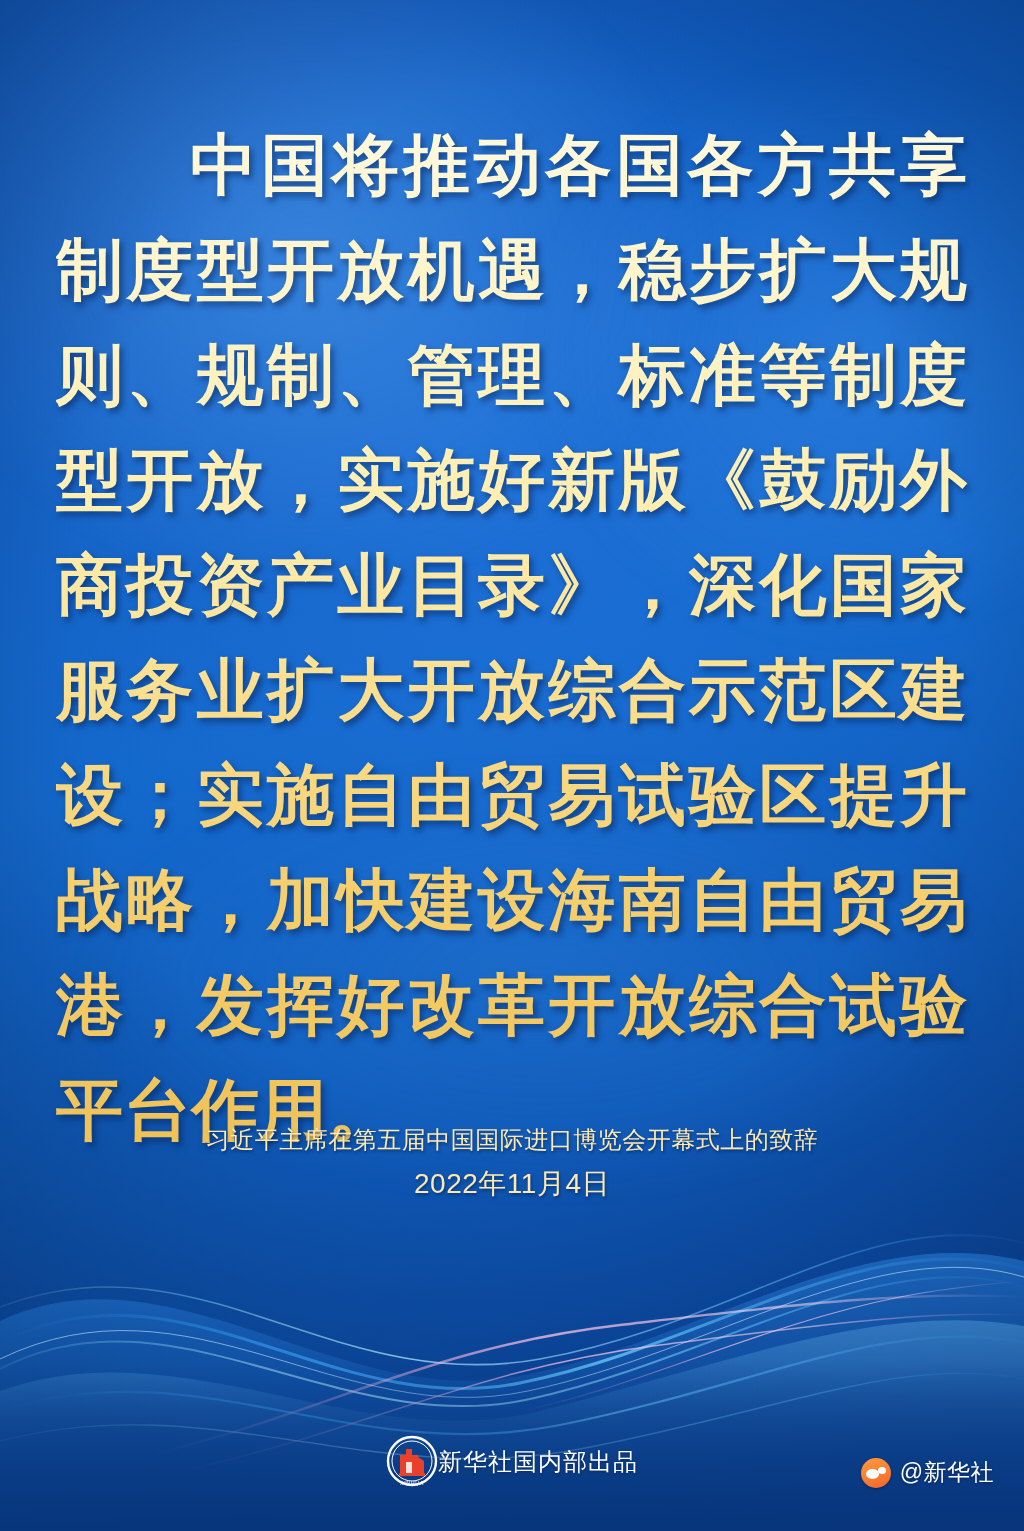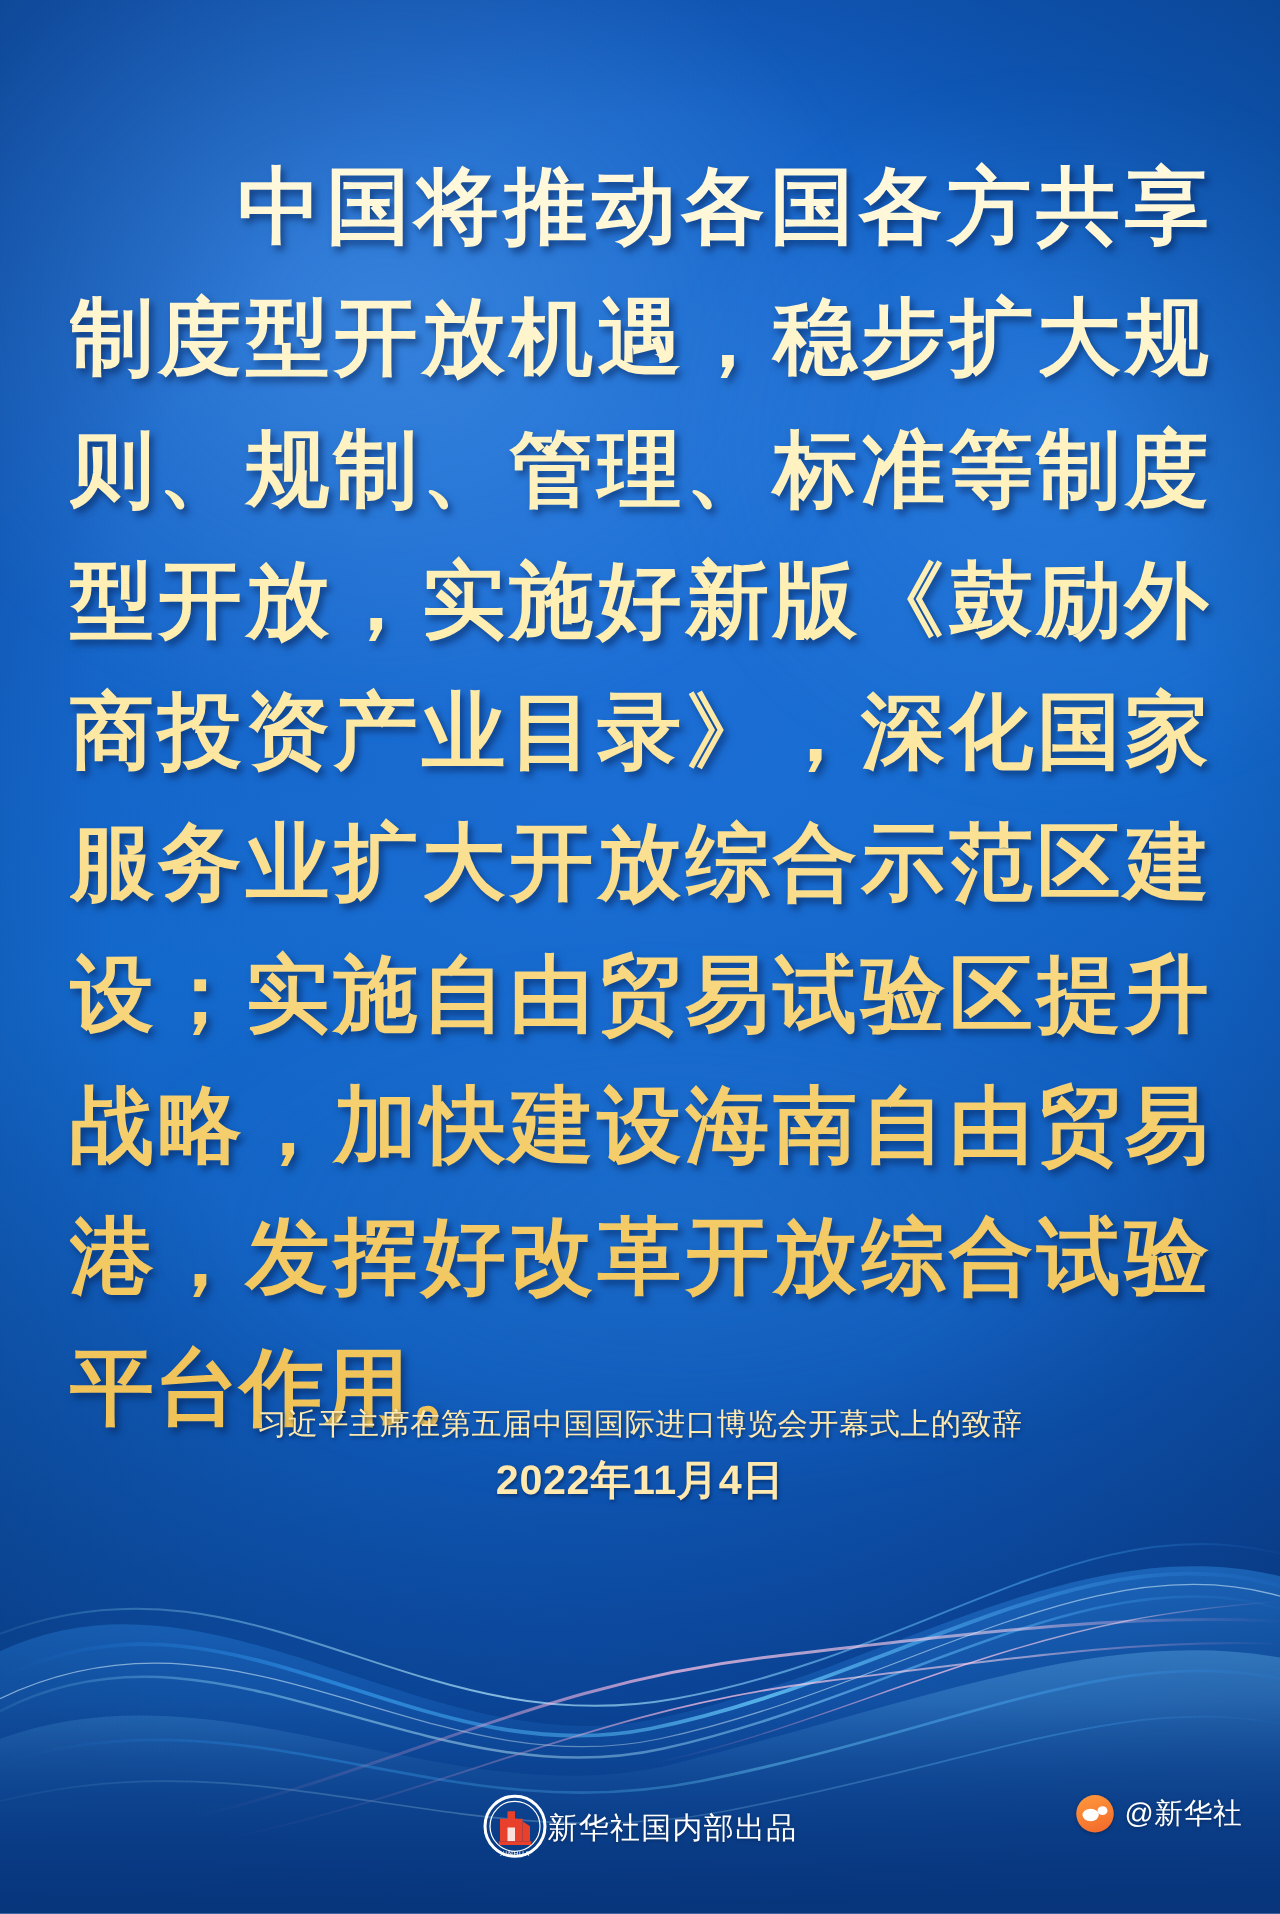--- a/index.html
+++ b/index.html
@@ -86,21 +86,21 @@
     left: 0;
     right: 0;
     top: 1118px;
     text-align: center;
     color: #ffe9ae;
     font-size: 24px;
     line-height: 44px;
     letter-spacing: 0.5px;
     text-shadow: 1px 2px 3px rgba(4,32,80,0.6);
   }
-  .attrib .line2 { font-size: 33px; font-weight: bold; }
+  .attrib .line2 { font-size: 28px; }
 
   
   .waves {
     position: absolute;
     left: 0;
     right: 0;
     bottom: 0;
     height: 420px;
   }
   .waves svg { display: block; width: 100%; height: 100%; }
@@ -136,21 +136,21 @@
 
   .xinhua-logo {
     width: 52px;
     height: 54px;
     position: relative;
   }
 
   .weibo {
     position: absolute;
     right: 30px;
-    top: 0;
+    top: 22px;
     display: flex;
     align-items: center;
     gap: 9px;
   }
   .weibo-badge {
     width: 30px;
     height: 30px;
     border-radius: 50%;
     background: linear-gradient(160deg, #ff9a3c 0%, #f2672a 100%);
     position: relative;

